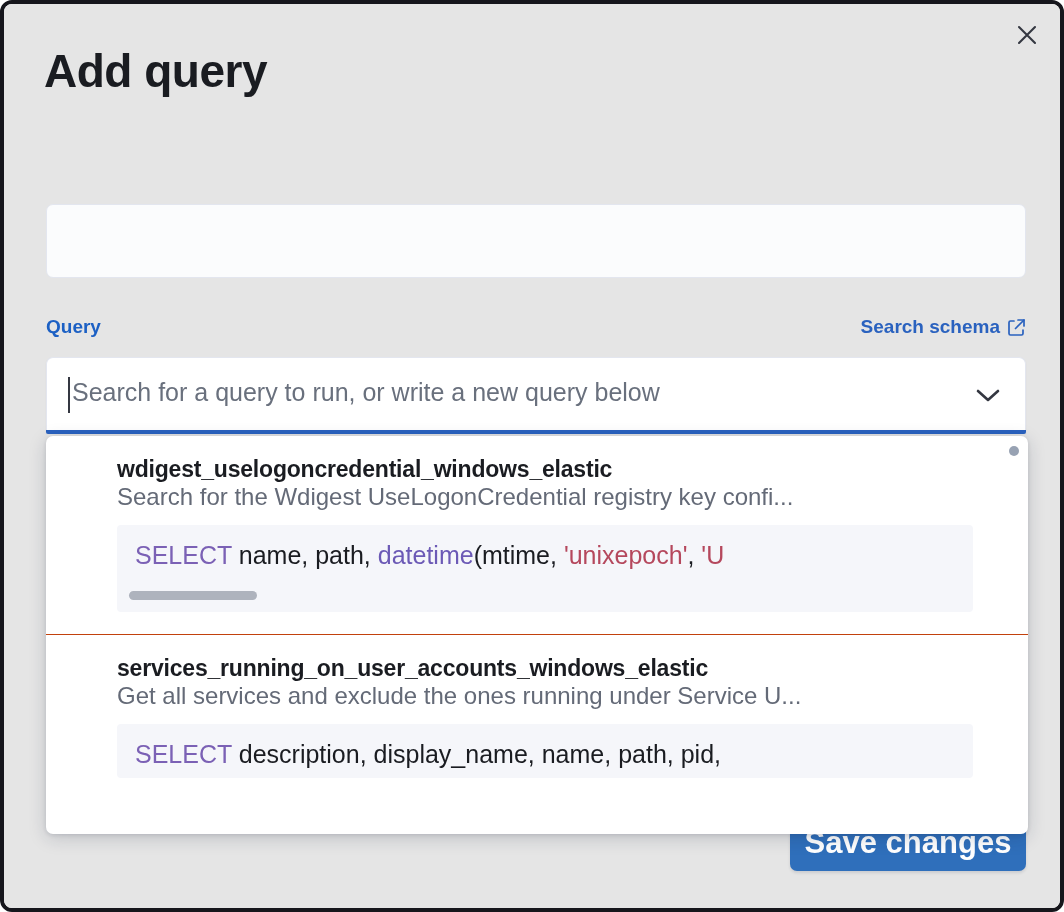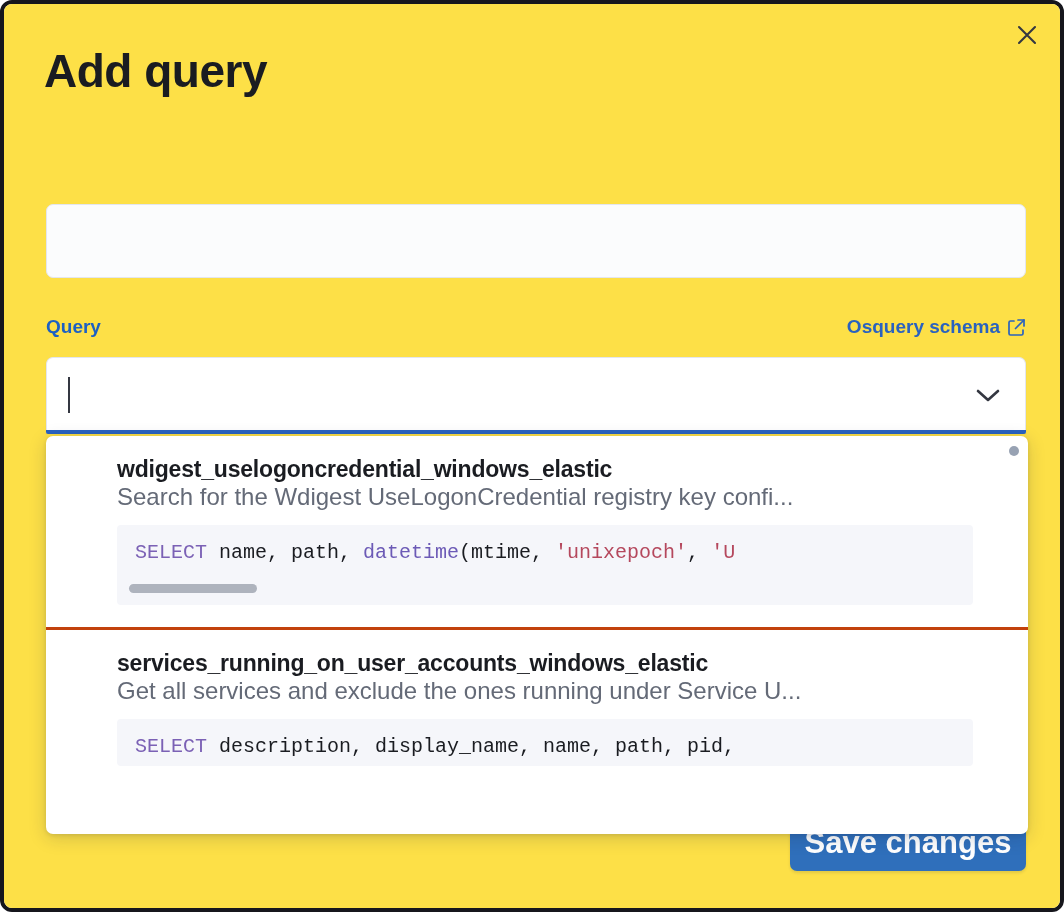--- a/index.html
+++ b/index.html
@@ -22,21 +22,21 @@
     box-sizing: border-box;
     border: 4px solid #16161c;
     border-radius: 12px;
     background: #ffffff;
     overflow: hidden;
   }
 
   .modal {
     position: absolute;
     inset: 0;
-    background: #fde047;
+    background: #e5e5e5;
   }
 
   
   .close-btn {
     position: absolute;
     top: 12px;
     right: 14px;
     width: 38px;
     height: 38px;
     display: flex;
@@ -228,21 +228,21 @@
     border-radius: 50%;
     background: #98a2b3;
     cursor: pointer;
   }
   .option {
     position: relative;
     padding: 20px 21px 22px 71px;
     box-sizing: border-box;
     cursor: pointer;
   }
-  .option + .option { border-top: 3px solid #c2410c; }
+  .option + .option { border-top: 1px solid #c2410c; }
   .option-title {
     font-size: 23px;
     font-weight: 700;
     color: #1a1c21;
     letter-spacing: -0.2px;
   }
   .option-desc {
     margin-top: 0;
     font-size: 24px;
     color: #646a77;
@@ -252,22 +252,22 @@
   .code-block {
     margin-top: 14px;
     background: #f5f6fa;
     border-radius: 4px;
     padding: 14px 0 6px 0;
     width: 856px;
     overflow: hidden;
     position: relative;
   }
   .code-line {
-    font-family: Liberation Mono, monospace;
-    font-size: 20px;
+    font-family: Liberation Sans, sans-serif;
+    font-size: 25px;
     line-height: 1.35;
     white-space: pre;
     padding: 0 18px;
     color: #1a1c21;
   }
   .code-scroll {
     margin: 18px 0 6px 12px;
     width: 128px;
     height: 9px;
     border-radius: 5px;
@@ -294,39 +294,40 @@
     </button>
 
     <div class="modal-title">Add query</div>
 
     <div class="field-label label-label">Label</div>
     <input class="text-input" type="text" value="" placeholder="" style="">
 
     <div class="query-row">
       <div class="query-label">Query</div>
       <a class="schema-link" href="#">
-        <span>Osquery schema</span>
+        <span>Search schema</span>
         <span>
           <svg width="19" height="19" viewBox="0 0 19 19" fill="none">
             <path d="M7 3H3.5A1.5 1.5 0 0 0 2 4.5v11A1.5 1.5 0 0 0 3.5 17h11a1.5 1.5 0 0 0 1.5-1.5V12" stroke="#2a62bf" stroke-width="1.7" stroke-linecap="round" stroke-linejoin="round"></path>
             <path d="M11 2h6v6" stroke="#2a62bf" stroke-width="1.7" stroke-linecap="round" stroke-linejoin="round"></path>
             <path d="M17 2L8.5 10.5" stroke="#2a62bf" stroke-width="1.7" stroke-linecap="round"></path>
           </svg>
         </span>
       </a>
     </div>
 
     <div class="combo">
       <div class="combo-chevron">
         <svg width="26" height="16" viewBox="0 0 26 16" fill="none">
           <path d="M3 3 L13 12 L23 3" stroke="#343741" stroke-width="2.6" stroke-linecap="round" stroke-linejoin="round"></path>
         </svg>
       </div>
     </div>
     <div class="combo-caret-bar"></div>
+    <div class="combo-placeholder">Search for a query to run, or write a new query below</div>
     <div class="combo-underline"></div>
 
     <div class="footer">
       <button class="btn-save">Save changes</button>
     </div>
 
     <div class="dropdown">
       <div class="dropdown-scrollthumb"></div>
 
       <div class="option">

